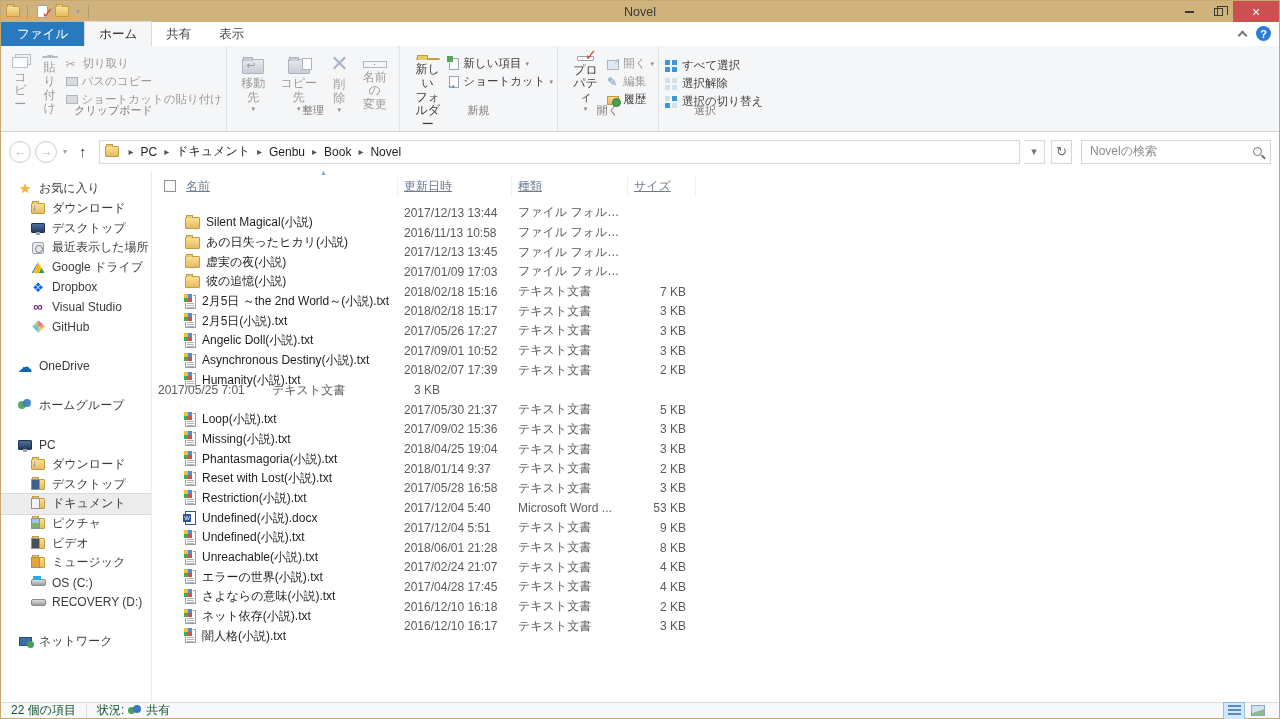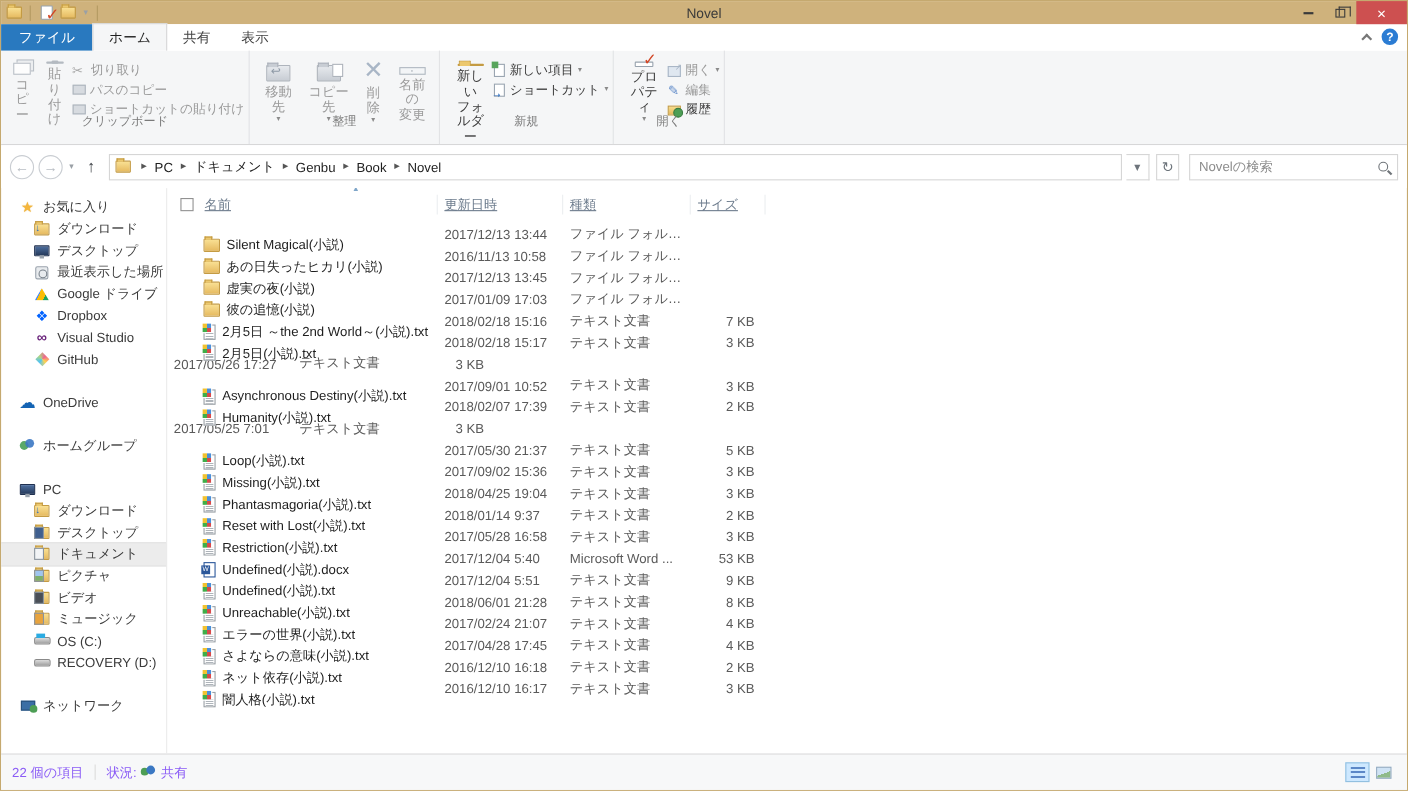--- a/index.html
+++ b/index.html
@@ -141,21 +141,21 @@
   .fic.folder { width:15px; height:12px; background:linear-gradient(#f9e093,#e6ba60); border:1px solid #c49b43; border-radius:1px; }
   .fic.folder::before { content:""; position:absolute; top:-3px; left:0; width:5px; height:2px; background:#ecc86e; border:1px solid #c49b43; border-bottom:none; }
   .fic.txt { width:11px; height:14px; background:#fff; border:1px solid #9aa0a6; }
   .fic.txt::before { content:""; position:absolute; left:-3px; top:-3px; width:8px; height:8px; background:conic-gradient(#4a90d9 0 25%,#d94a4a 0 50%,#3fae49 0 75%,#f2c230 0); border:1px solid #fff; }
   .fic.txt::after { content:""; position:absolute; left:1px; right:1px; top:6px; height:6px; background:repeating-linear-gradient(#fff 0 1px,#aeb4ba 1px 2px); }
   .fic.docx { width:11px; height:14px; background:#fff; border:1px solid #2b579a; }
   .fic.docx::before { content:""; position:absolute; left:-3px; top:2px; width:8px; height:8px; background:#2b579a; }
   .fic.docx::after { content:"W"; position:absolute; left:-3px; top:2px; width:8px; height:8px; color:#fff; font-size:6px; line-height:8px; text-align:center; }
 
   
-  .statusbar { height:33px; border-top:1px solid #dcdcdc; background:#f7f8f9; display:flex; align-items:center; padding:0 10px; gap:10px; flex:0 0 auto; color:#8b5cf6; }
+  .statusbar { height:16px; border-top:1px solid #dcdcdc; background:#f7f8f9; display:flex; align-items:center; padding:0 10px; gap:10px; flex:0 0 auto; color:#14532d; }
   .st-sep { width:1px; height:14px; background:#dcdcdc; }
   .st-share { display:flex; align-items:center; gap:4px; }
   .st-people { width:14px; height:12px; position:relative; display:inline-block; }
   .st-people::before { content:""; position:absolute; left:0; top:2px; width:7px; height:7px; border-radius:50%; background:#4d9e55; }
   .st-people::after { content:""; position:absolute; left:5px; top:0; width:8px; height:8px; border-radius:50%; background:#3b78c3; }
   .viewbtns { margin-left:auto; display:flex; gap:2px; }
   .viewbtn { width:22px; height:18px; display:flex; align-items:center; justify-content:center; border:1px solid transparent; }
   .viewbtn.selected { background:#cde8ff; border-color:#92c0e0; }
   .vb-details { width:13px; height:11px; background:repeating-linear-gradient(#5b87c7 0 2px,transparent 2px 4px); }
   .vb-thumbs { width:14px; height:11px; border:1px solid #8fa8c0; background:linear-gradient(160deg,#cfe3f5 55%,#8fba8a 55%); }
@@ -295,20 +295,37 @@
             <span>編集</span>
           </div>
         <div class="smallrow en">
             <span class="ic mini-hist"></span>
             <span>履歴</span>
           </div>
       </div>
       <div class="rgroup-label">開く</div>
     </div>
 
+    <div class="rgroup" style="width:92px; border-right:none;">
+      <div class="smallcol" style="padding-top:8px;">
+        <div class="smallrow en">
+            <span class="ic mini-grid"></span>
+            <span>すべて選択</span>
+          </div>
+        <div class="smallrow en">
+            <span class="ic mini-grid none"></span>
+            <span>選択解除</span>
+          </div>
+        <div class="smallrow en">
+            <span class="ic mini-grid invert"></span>
+            <span>選択の切り替え</span>
+          </div>
+      </div>
+      <div class="rgroup-label">選択</div>
+    </div>
     <div style="flex:1;"></div>
   </div>
 
   <div class="addrband">
     <span class="navcircle">←</span>
     <span class="navcircle">→</span>
     <span class="hist-caret">▾</span>
     <span class="up-arrow">↑</span>
     <div class="addrbox">
       <span class="nic">
@@ -551,20 +568,24 @@
             <div class="fcell name">
               <span class="fic txt"></span>
               <span>2月5日(小説).txt</span>
             </div>
             <div class="fcell date">2018/02/18 15:17</div>
             <div class="fcell type">テキスト文書</div>
             <div class="fcell size">3 KB</div>
           </div>
 
           <div class="frow">
+            <div class="fcell name">
+              <span class="fic txt"></span>
+              <span>Angelic Doll(小説).txt</span>
+            </div>
             <div class="fcell date">2017/05/26 17:27</div>
             <div class="fcell type">テキスト文書</div>
             <div class="fcell size">3 KB</div>
           </div>
 
           <div class="frow">
             <div class="fcell name">
               <span class="fic txt"></span>
               <span>Asynchronous Destiny(小説).txt</span>
             </div>

